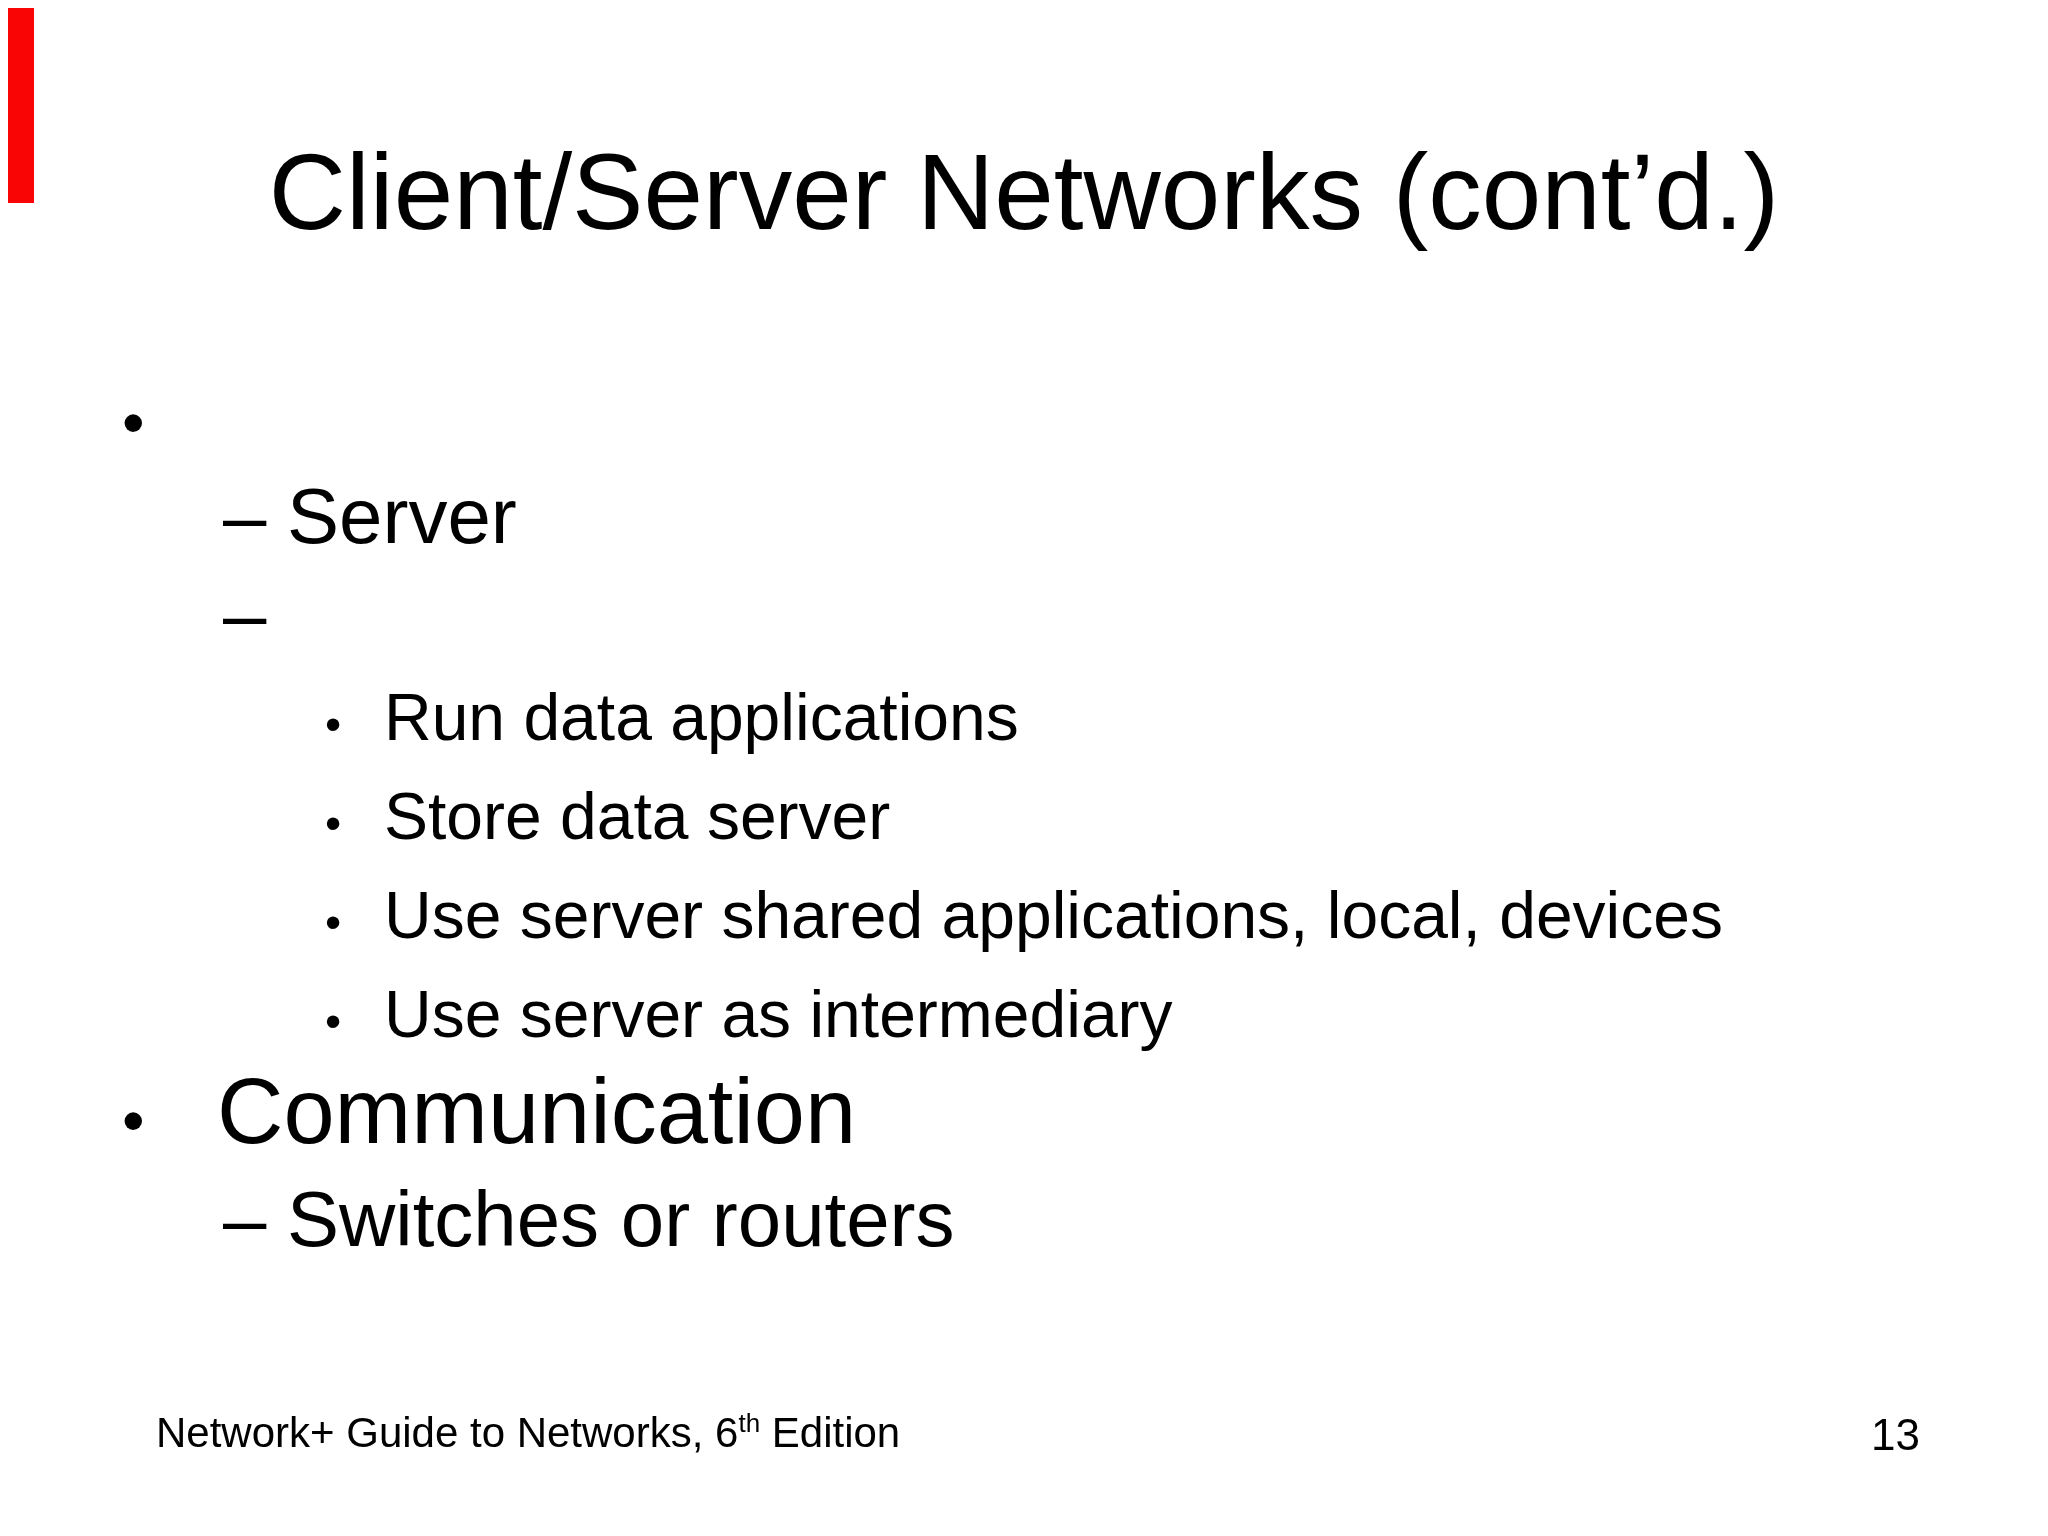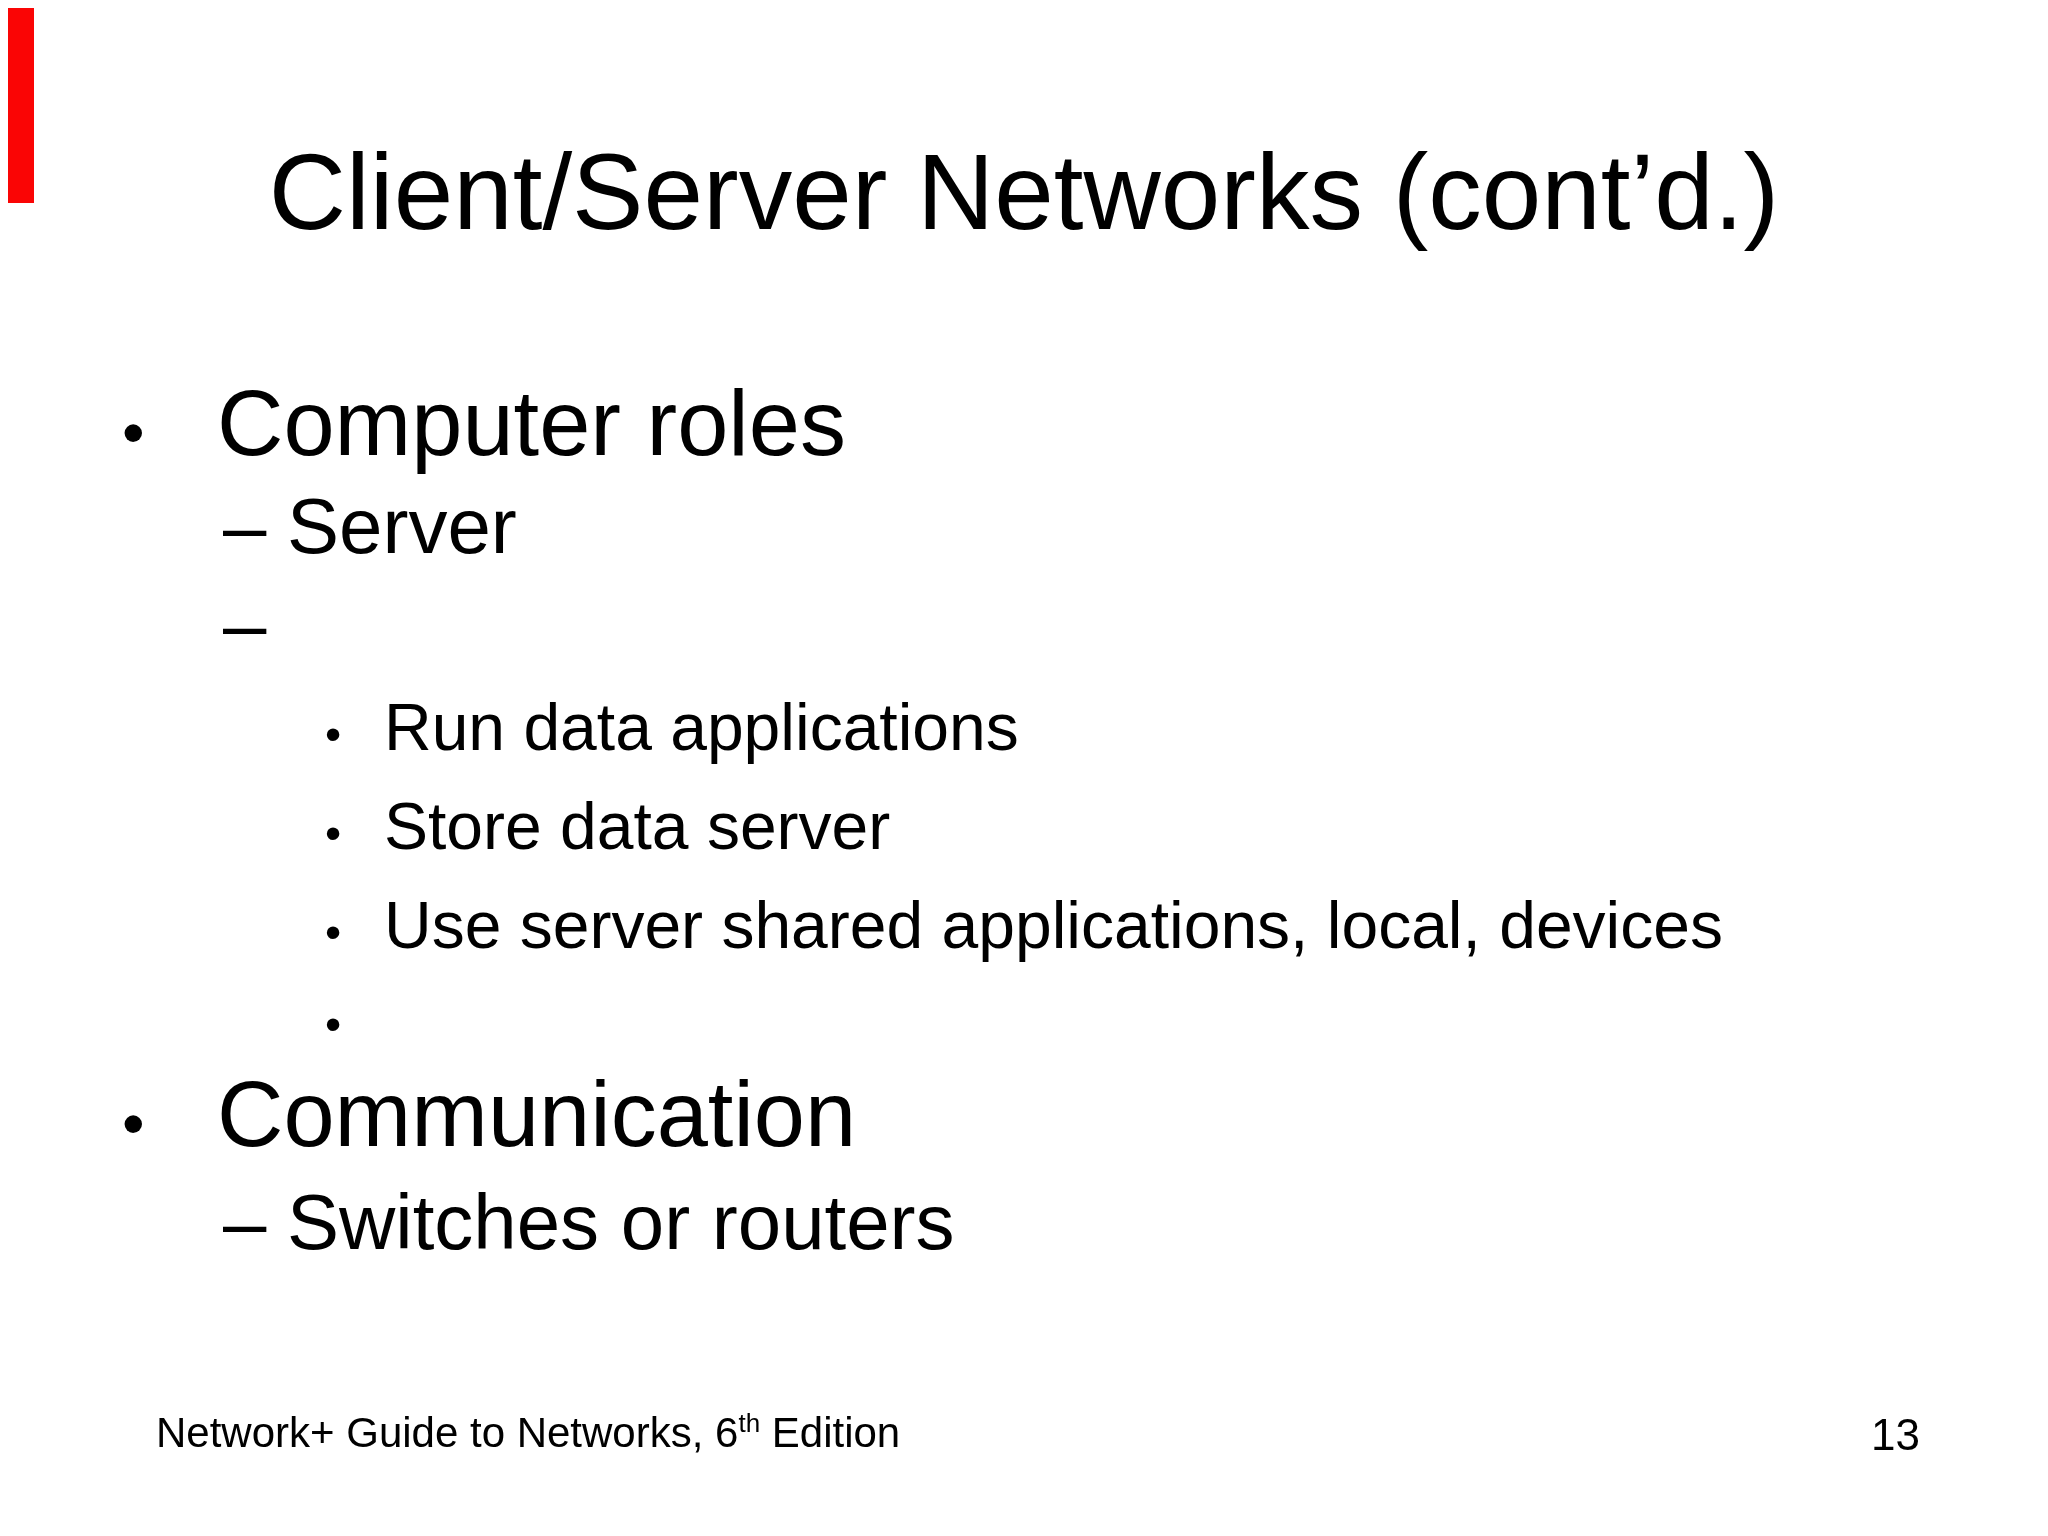--- a/index.html
+++ b/index.html
@@ -86,21 +86,20 @@
 <div class="slide" style="background: rgb(255, 255, 255); color: rgb(0, 0, 0);">
 
   <div class="edge-marker" style="background: rgb(250, 5, 5);"></div>
 
   <div class="title">Client/Server Networks (cont’d.)</div>
 
   <div class="content">
 
     <div class="li lvl1">
       <span class="marker mk-dot">•</span>
-      <span class="txt">Computer roles</span>
     </div>
 
     <div class="li lvl2">
       <span class="marker mk-dash">–</span>
       <span class="txt">Server</span>
     </div>
 
     <div class="li lvl2">
       <span class="marker mk-dash">–</span>
     </div>
@@ -115,20 +114,21 @@
       <span class="txt">Store data server</span>
     </div>
 
     <div class="li lvl3">
       <span class="marker mk-dot">•</span>
       <span class="txt">Use server shared applications, local, devices</span>
     </div>
 
     <div class="li lvl3">
       <span class="marker mk-dot">•</span>
+      <span class="txt">Use server as intermediary</span>
     </div>
 
     <div class="li lvl1">
       <span class="marker mk-dot">•</span>
       <span class="txt">Communication</span>
     </div>
 
     <div class="li lvl2 gap-xs">
       <span class="marker mk-dash">–</span>
       <span class="txt">Switches or routers</span>

